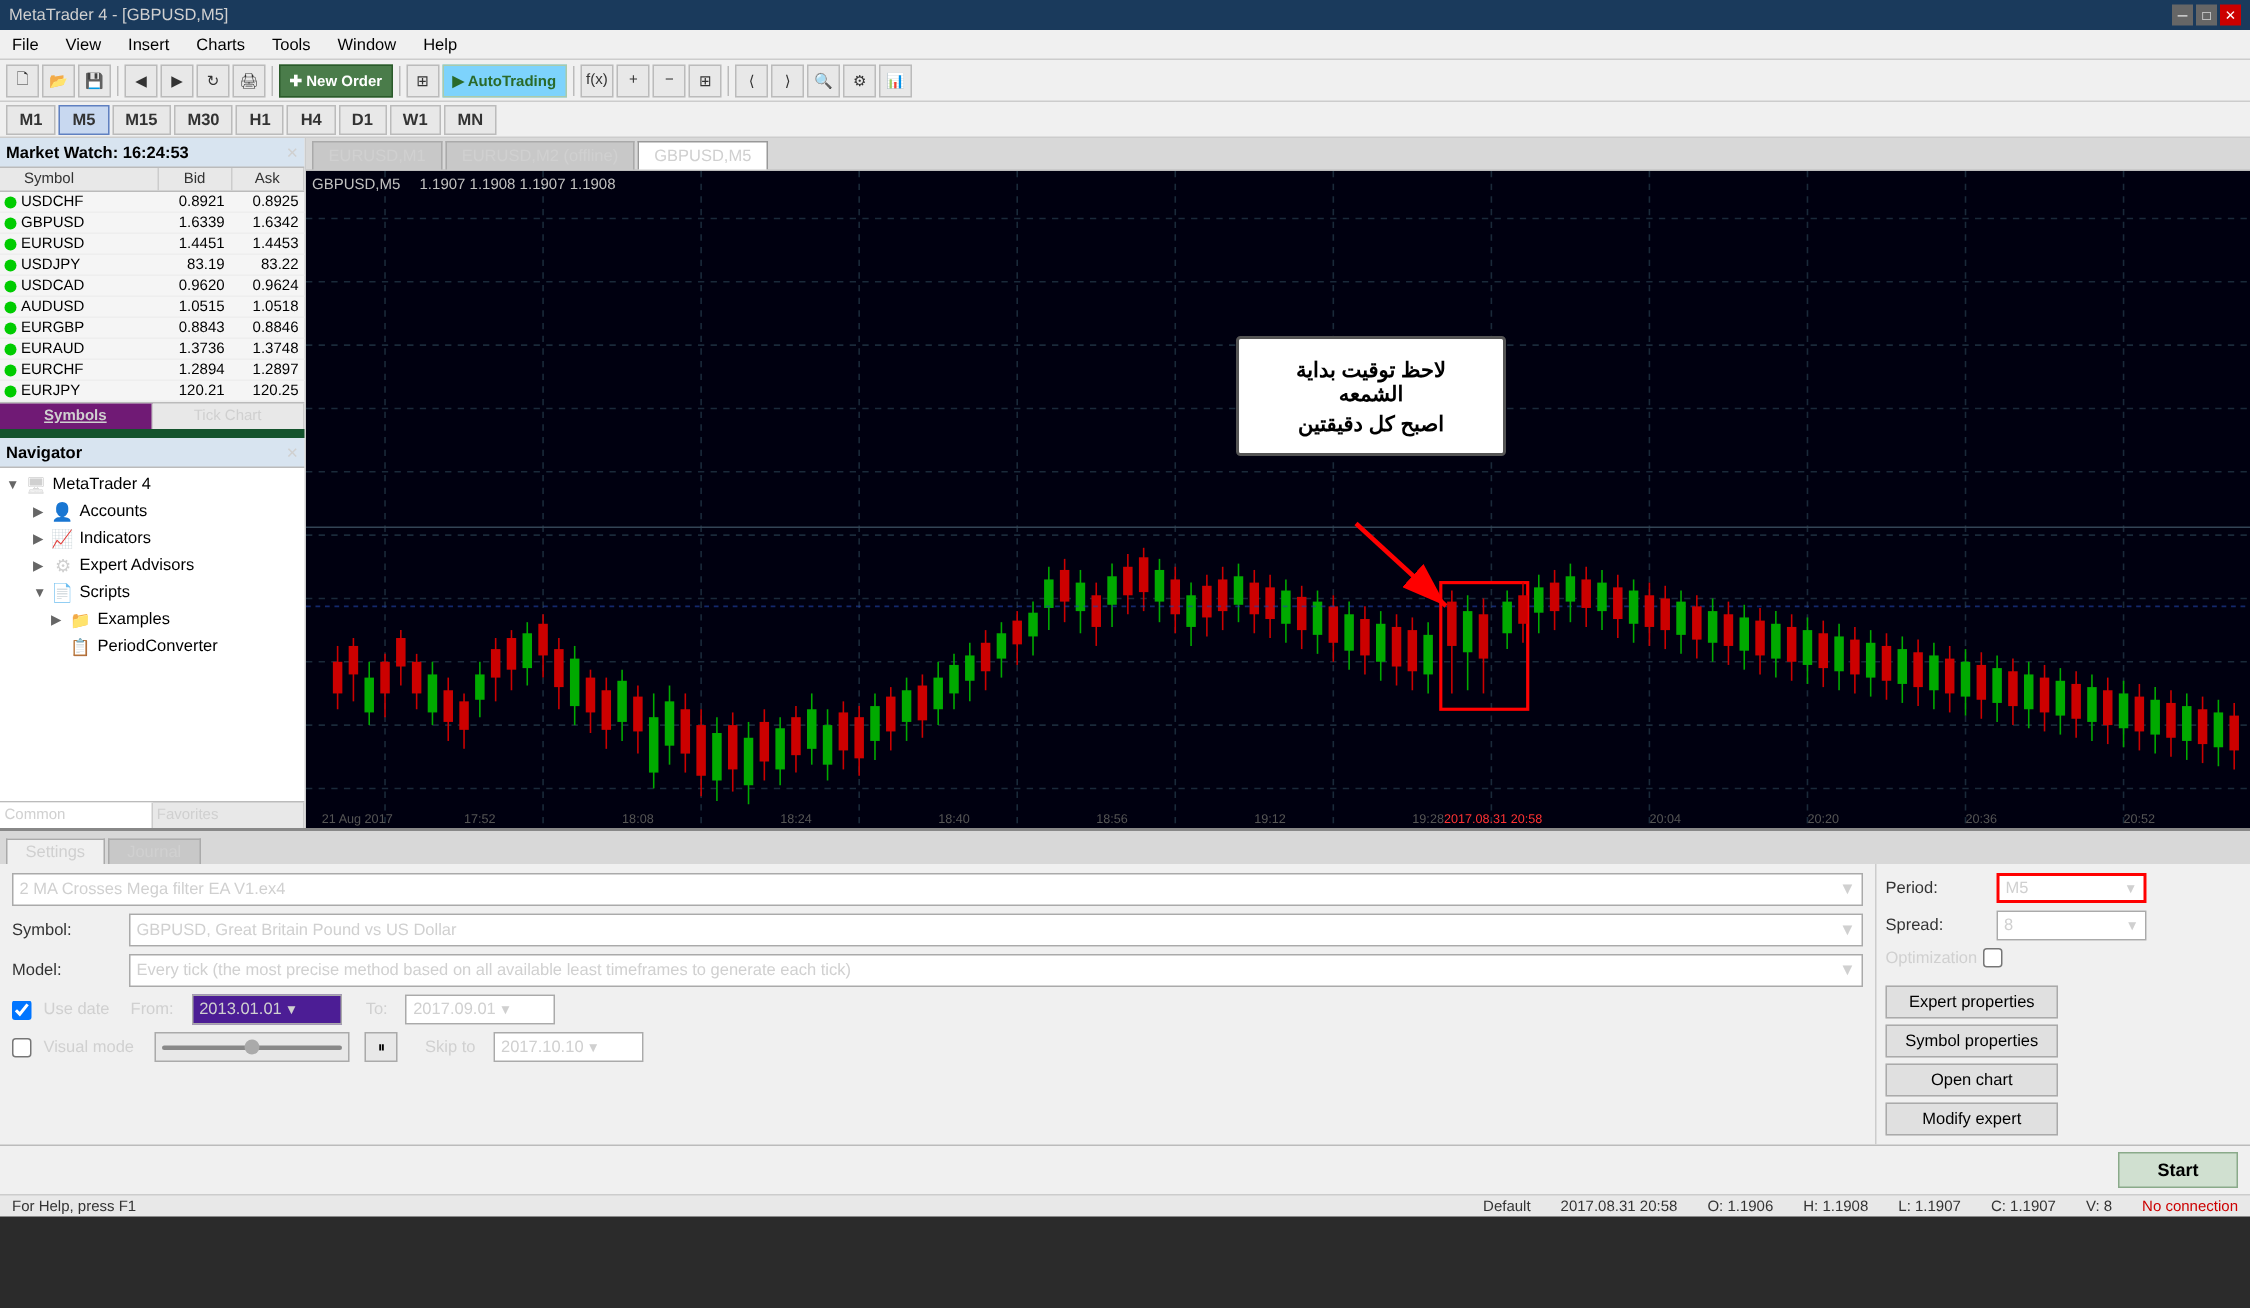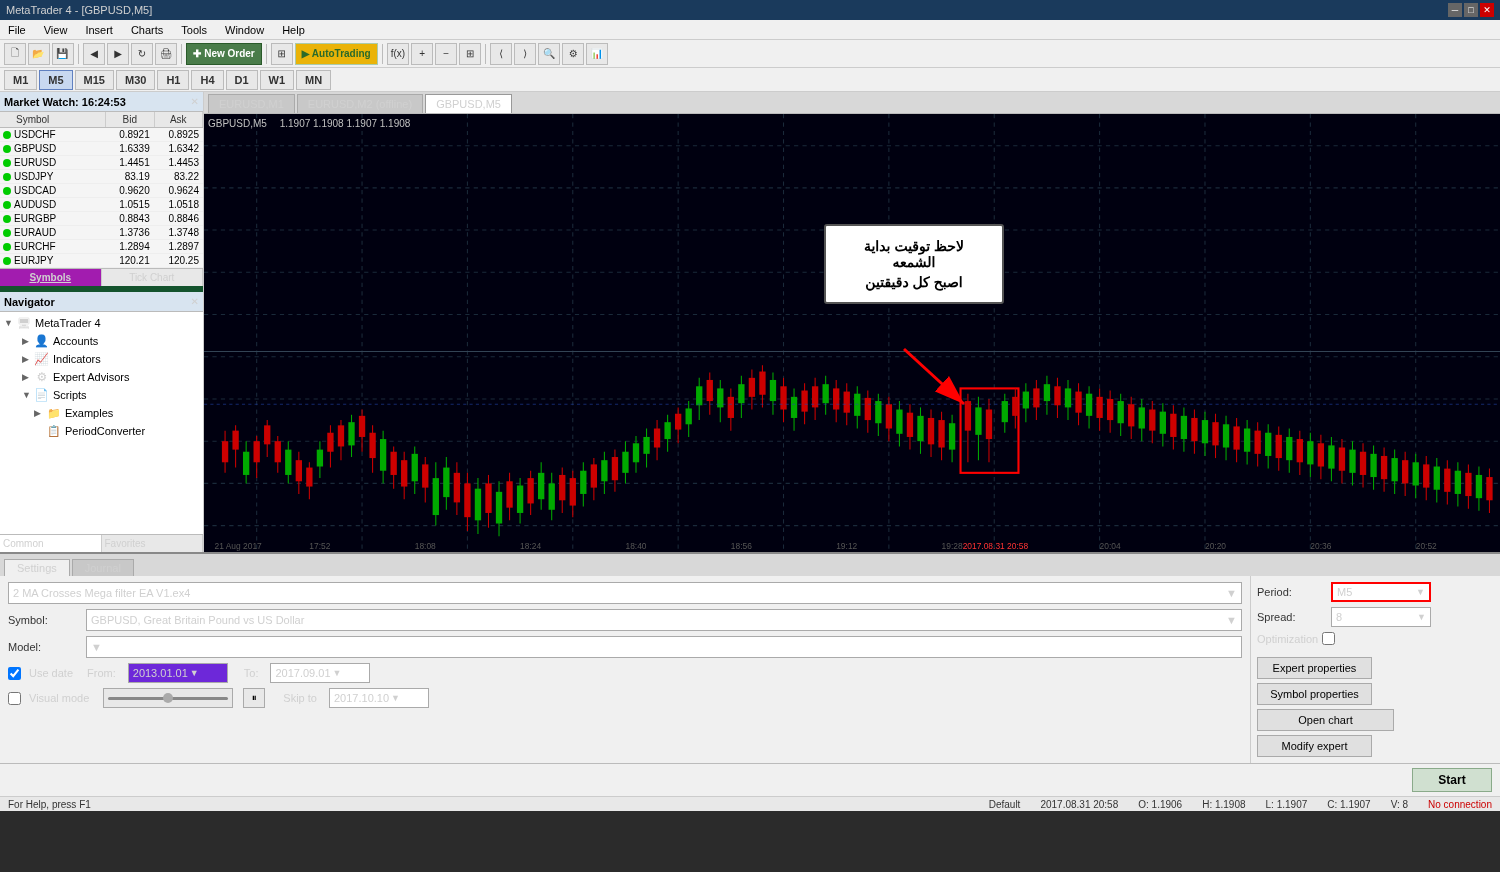--- a/index.html
+++ b/index.html
@@ -13,21 +13,21 @@
 
     
     #menu-bar { height: 20px; background: #f0f0f0; display: flex; align-items: center; padding: 0 4px; gap: 10px; border-bottom: 1px solid #ccc; }
     .menu-item { color: #000; font-size: 11px; cursor: pointer; padding: 0 4px; }
 
     
     #toolbar1 { height: 28px; background: #f0f0f0; display: flex; align-items: center; padding: 0 4px; gap: 2px; border-bottom: 1px solid #ccc; }
     .tb-btn { height: 22px; min-width: 22px; background: #e8e8e8; border: 1px solid #bbb; cursor: pointer; display: flex; align-items: center; justify-content: center; font-size: 10px; color: #333; padding: 0 3px; }
     .tb-sep { width: 1px; height: 20px; background: #bbb; margin: 0 2px; }
     .tb-btn-special { background: #4a7c4a; color: #fff; font-size: 10px; font-weight: bold; padding: 0 6px; height: 22px; border: 1px solid #2a5a2a; cursor: pointer; display: flex; align-items: center; gap: 3px; }
-    .tb-btn-autotrading { background: #eab308; color: #2a6a2a; font-size: 10px; font-weight: bold; padding: 0 6px; height: 22px; border: 1px solid #aacaaa; cursor: pointer; display: flex; align-items: center; gap: 3px; }
+    .tb-btn-autotrading { background: #7dd3fc; color: #2a6a2a; font-size: 10px; font-weight: bold; padding: 0 6px; height: 22px; border: 1px solid #aacaaa; cursor: pointer; display: flex; align-items: center; gap: 3px; }
 
     
     #toolbar2 { height: 24px; background: #f0f0f0; display: flex; align-items: center; padding: 0 4px; gap: 2px; border-bottom: 1px solid #ccc; }
     .tb2-btn { height: 20px; padding: 0 8px; background: #e8e8e8; border: 1px solid #bbb; cursor: pointer; font-size: 11px; color: #333; font-weight: bold; }
     .tb2-btn.active { background: #c8d8f0; border: 1px solid #6080c0; }
 
     
     #main-layout { display: flex; height: calc(872px - 20px - 20px - 28px - 24px - 20px - 15px); }
 
     
@@ -41,21 +41,21 @@
     .mw-col { flex: 1; text-align: center; font-size: 10px; color: #333; padding: 2px 2px; border-right: 1px solid #ccc; }
     .mw-col.sym { flex: 2; text-align: left; padding-left: 16px; }
     #mw-rows { overflow-y: auto; flex: 1; }
     .mw-row { display: flex; align-items: center; border-bottom: 1px solid #eee; padding: 1px 0; }
     .mw-dot { width: 8px; height: 8px; border-radius: 50%; background: #00cc00; margin: 0 3px; flex-shrink: 0; }
     .mw-symbol { flex: 2; font-size: 10px; color: #000; }
     .mw-bid { flex: 1; text-align: right; font-size: 10px; color: #000; padding-right: 4px; }
     .mw-ask { flex: 1; text-align: right; font-size: 10px; color: #000; padding-right: 4px; }
     #mw-tabs { display: flex; border-top: 1px solid #bbb; background: #e8e8e8; }
     .mw-tab { flex: 1; text-align: center; padding: 3px; font-size: 10px; cursor: pointer; border-right: 1px solid #ccc; }
-    .mw-tab.active { background: #a21caf; font-weight: bold; text-decoration: underline; }
+    .mw-tab.active { background: #701a75; font-weight: bold; text-decoration: underline; }
 
     
     #navigator { height: 260px; display: flex; flex-direction: column; overflow: hidden; }
     #nav-header { height: 20px; background: #d8e4f0; display: flex; align-items: center; justify-content: space-between; padding: 0 4px; border-bottom: 1px solid #bbb; }
     .nav-title { font-size: 11px; color: #000; font-weight: bold; }
     #nav-tree { flex: 1; overflow-y: auto; background: #fff; padding: 2px; }
     .nav-item { display: flex; align-items: center; padding: 1px 2px; cursor: pointer; }
     .nav-arrow { width: 12px; font-size: 9px; color: #666; flex-shrink: 0; }
     .nav-icon { width: 16px; height: 16px; margin-right: 3px; flex-shrink: 0; display: flex; align-items: center; justify-content: center; }
     .nav-label { font-size: 11px; color: #000; }
@@ -770,29 +770,30 @@
         <span class="tester-label">Symbol:</span>
         <div class="ea-dropdown-wide">
           <span>GBPUSD, Great Britain Pound vs US Dollar</span>
           <span>▼</span>
         </div>
       </div>
 
       <div class="tester-row">
         <span class="tester-label">Model:</span>
         <div class="ea-dropdown-wide">
+          <span>Every tick (the most precise method based on all available least timeframes to generate each tick)</span>
           <span>▼</span>
         </div>
       </div>
 
       <div class="tester-row">
         <input type="checkbox" checked="" class="tester-check" style="">
         <span style="margin-right:6px;">Use date</span>
         <span style="margin-right:4px;">From:</span>
-        <div style="height:20px;border:1px solid #aaa;background:#6d28d9;font-size:11px;padding:0 4px;display:flex;align-items:center;width:100px;gap:2px;">
+        <div style="height:20px;border:1px solid #aaa;background:#4c1d95;font-size:11px;padding:0 4px;display:flex;align-items:center;width:100px;gap:2px;">
           <span>2013.01.01</span>
           <span style="font-size:9px;">▼</span>
         </div>
         <span style="margin-left:8px;margin-right:4px;">To:</span>
         <div style="height:20px;border:1px solid #aaa;background:#fff;font-size:11px;padding:0 4px;display:flex;align-items:center;width:100px;gap:2px;">
           <span>2017.09.01</span>
           <span style="font-size:9px;">▼</span>
         </div>
       </div>
 
@@ -832,21 +833,21 @@
         </div>
         <div style="display:flex;align-items:center;gap:4px;">
           <span style="font-size:11px;">Optimization</span>
           <input type="checkbox" style="width: 13px; height: 13px;">
         </div>
       </div>
 
       <div style="display:flex;flex-direction:column;gap:4px;">
         <button class="right-btn" style="width:115px;height:22px;">Expert properties</button>
         <button class="right-btn" style="width:115px;height:22px;">Symbol properties</button>
-        <button class="right-btn" style="width:137px;height:22px;">Open chart</button>
+        <button class="right-btn" style="width:115px;height:22px;">Open chart</button>
         <button class="right-btn" style="width:115px;height:22px;">Modify expert</button>
       </div>
     </div>
   </div>
 
   <div style="border-top:1px solid #bbb;padding:4px 8px;background:#f0f0f0;display:flex;justify-content:flex-end;align-items:flex-end;">
     <button style="width:80px;height:24px;background:#d0e0d0;border:1px solid #8aaa8a;cursor:pointer;font-size:12px;font-weight:bold;">Start</button>
   </div>
 </div>
 

